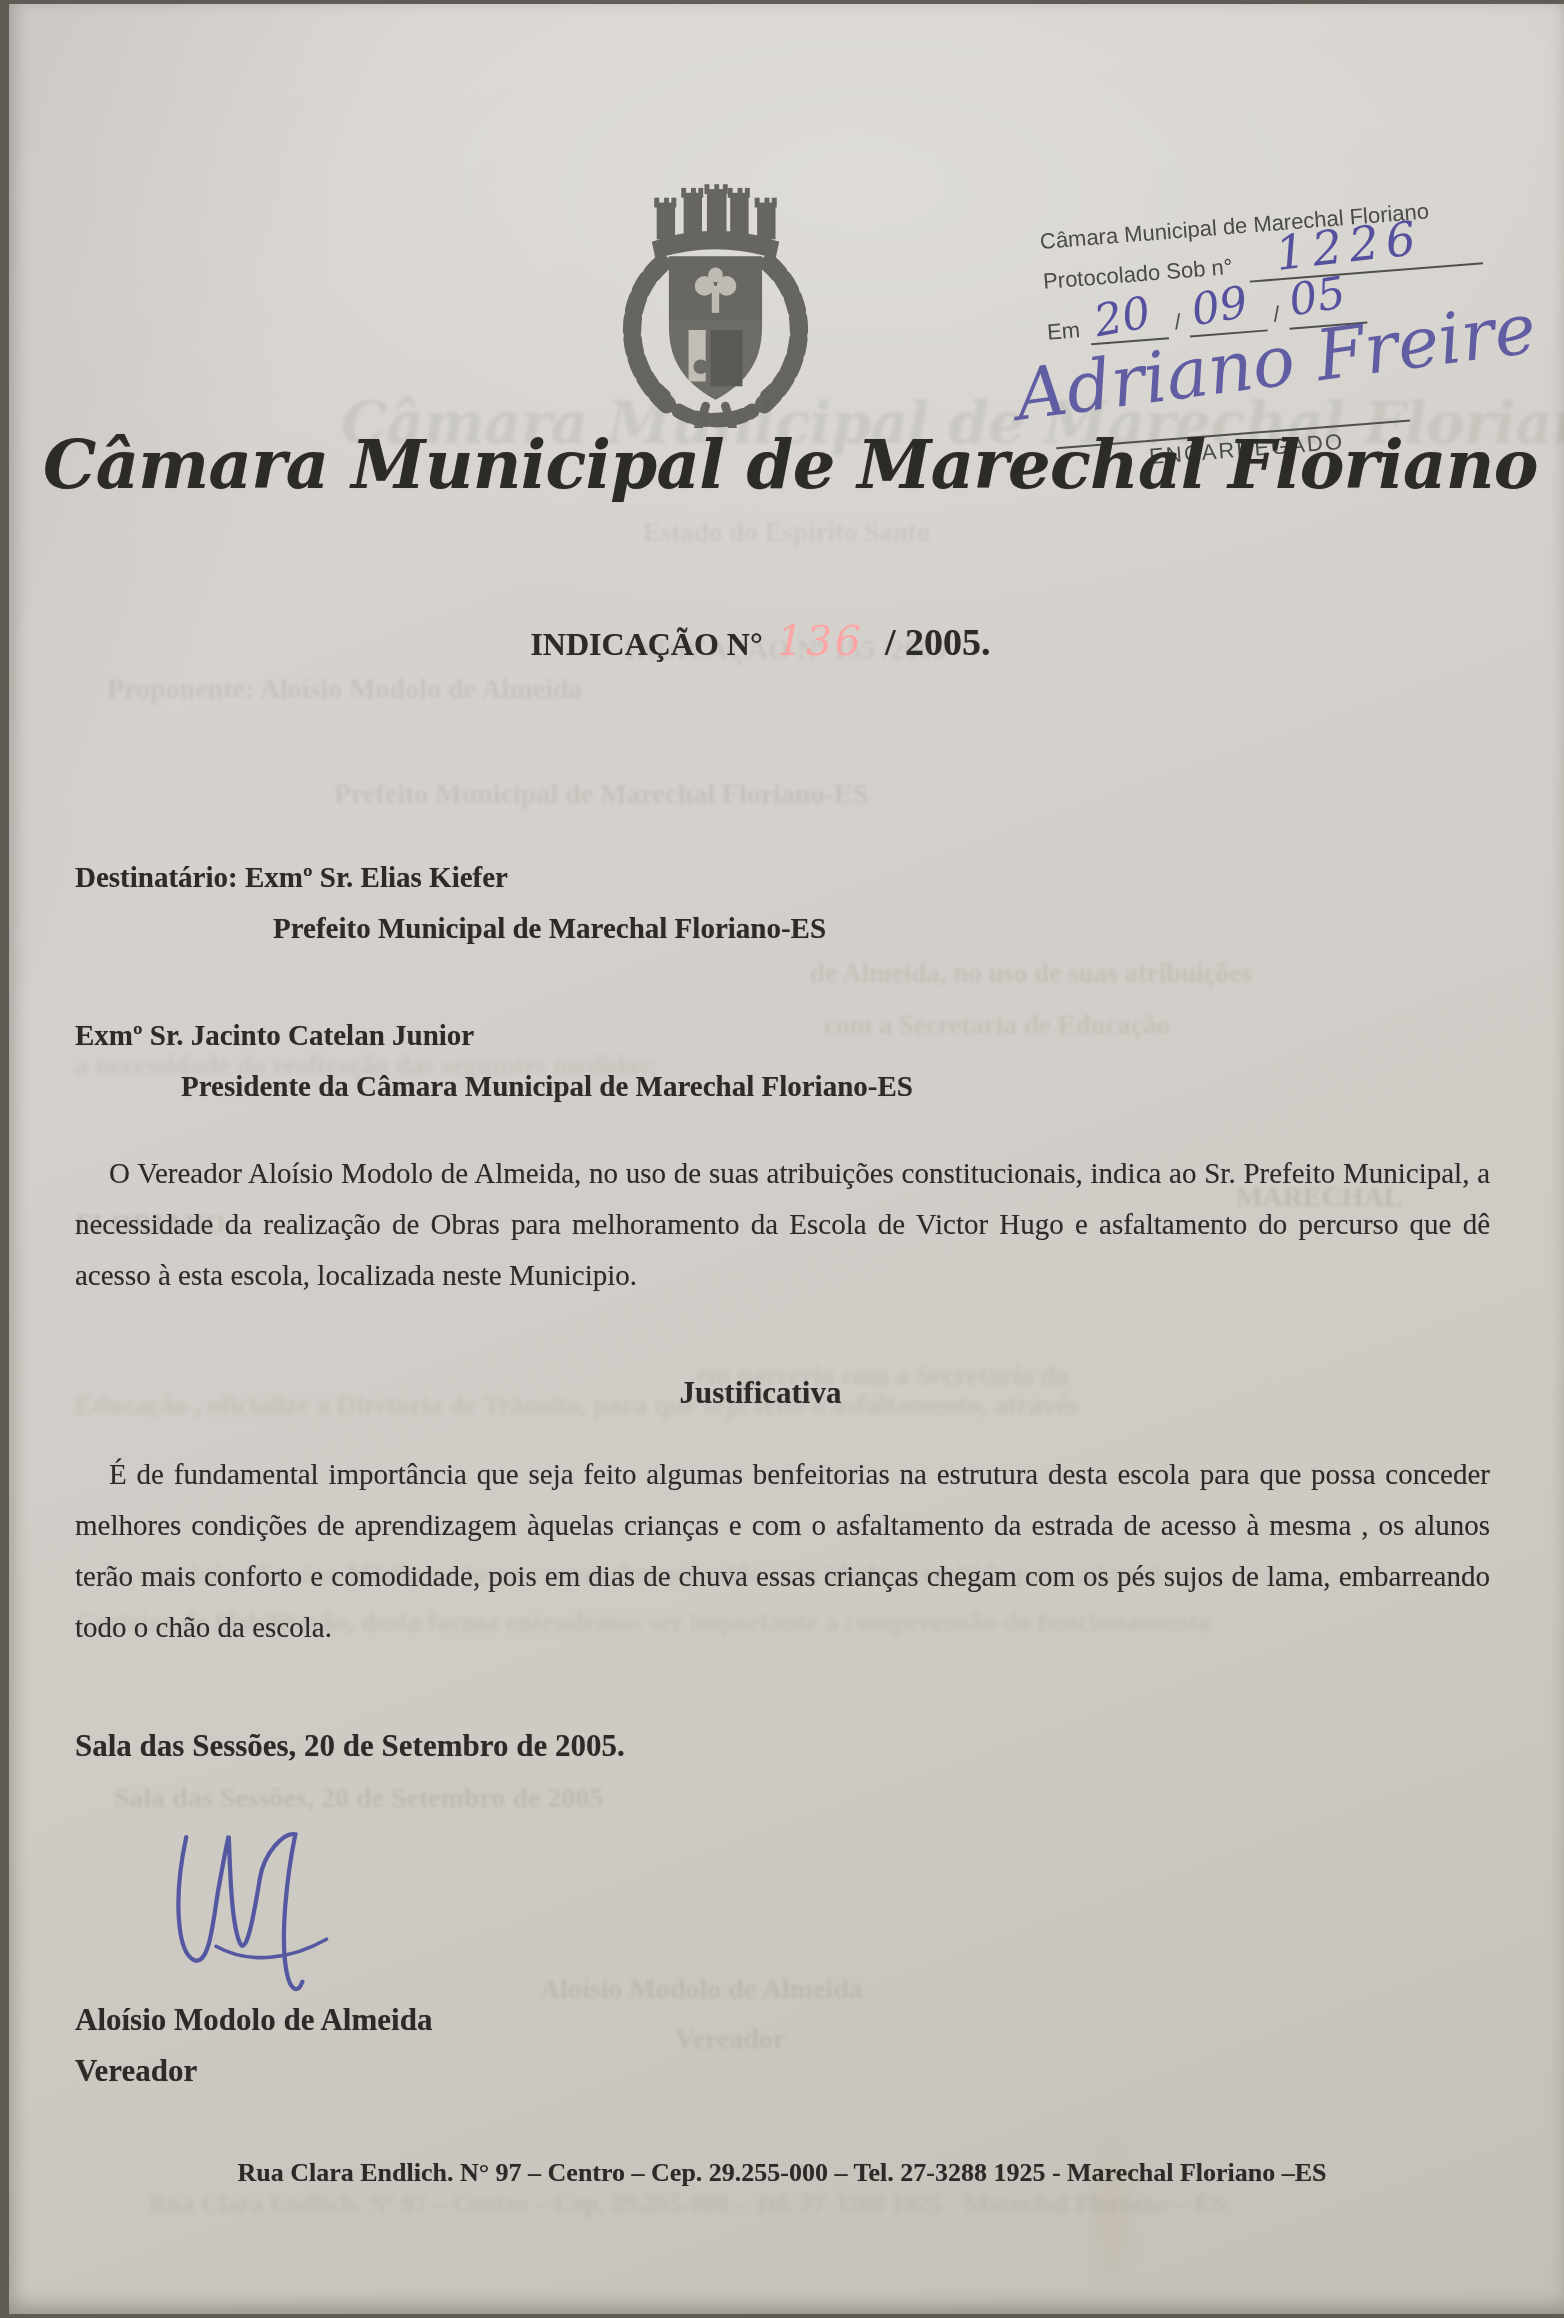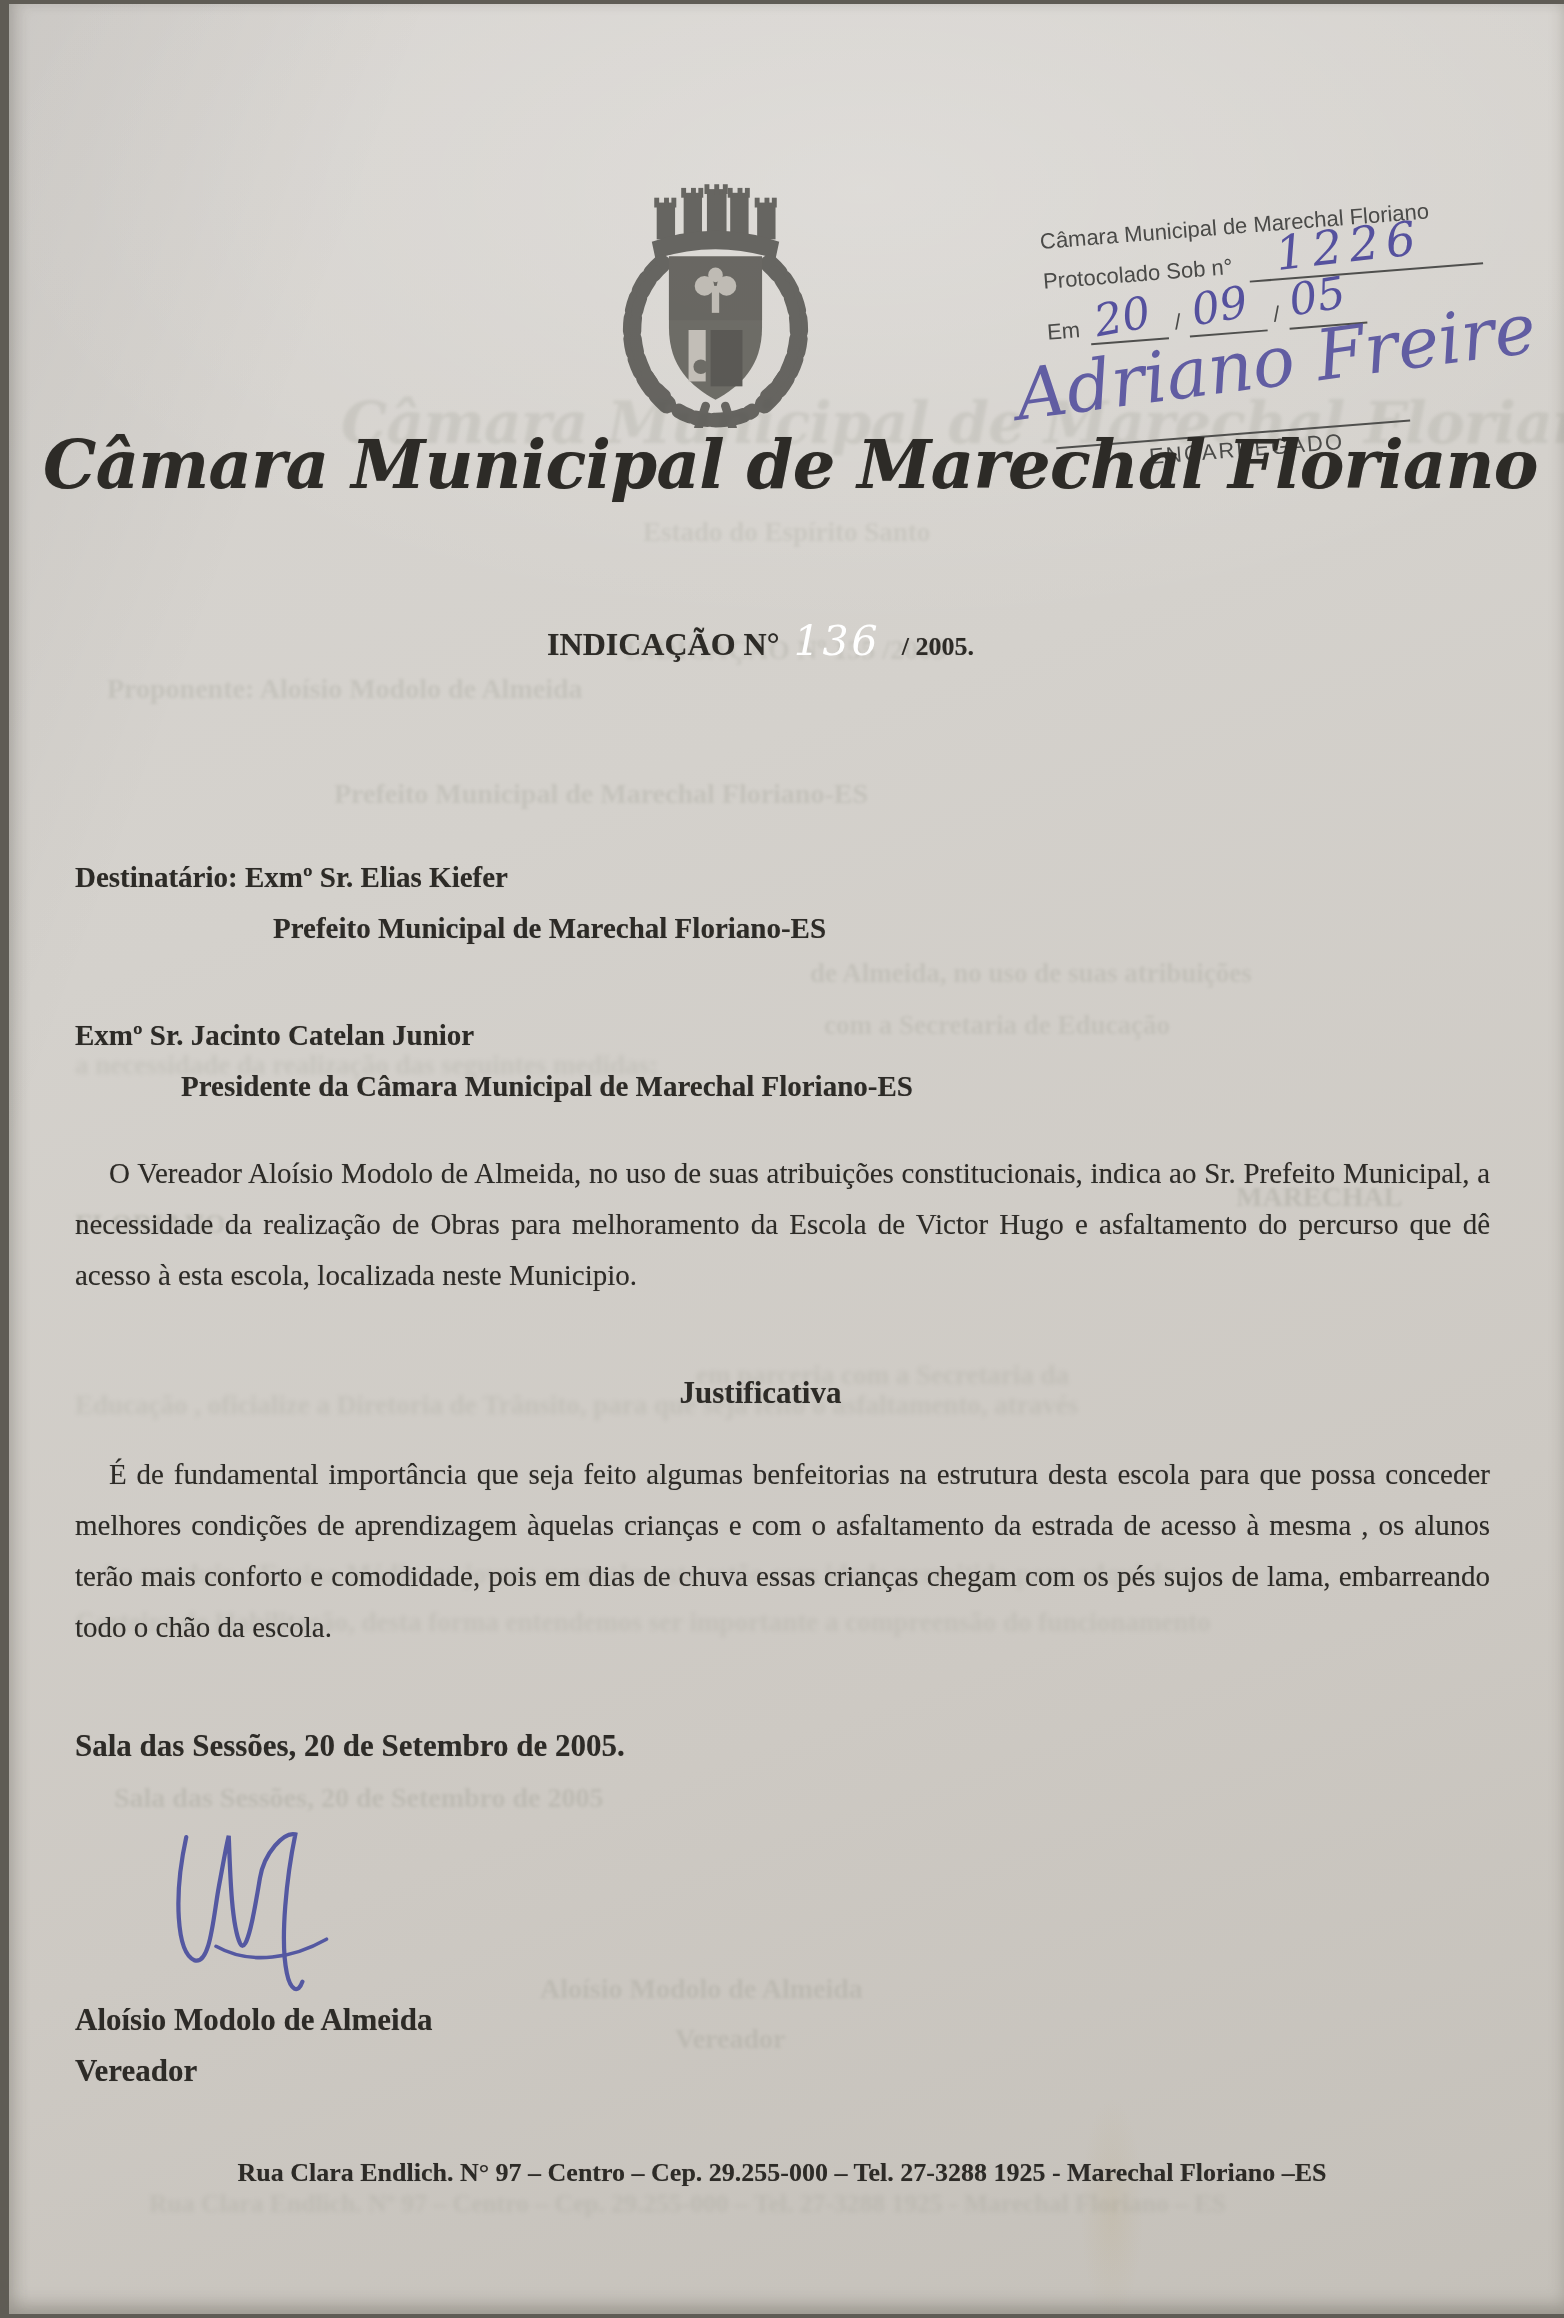--- a/index.html
+++ b/index.html
@@ -33,21 +33,21 @@
   .label{font-size:29px;font-weight:bold;}
   .para{
     font-size:29px;line-height:51px;text-align:justify;text-indent:34px;
     width:1415px;
   }
   .hand{
     font-family:"DejaVu Serif","Liberation Serif",serif;
     font-style:italic;
   }
   .hand-blue{color:#55519e;}
-  .hand-dark{color:#ffffff;}
+  .hand-dark{color:#fca5a5;}
   .ghost{
     position:absolute;color:#6f7363;font-weight:bold;
     filter:blur(1.4px);white-space:nowrap;
   }
   .stamp{
     position:absolute;left:1039px;top:229px;width:483px;height:298px;
     transform:rotate(-4.5deg);transform-origin:left top;
     color:#4a4a48;
   }
   .stamp .line{position:absolute;border-top:2.1px solid #4f4f4d;}
@@ -149,21 +149,21 @@
     <div class="line" style="left:0;top:219px;width:355px;"></div>
     <div class="abs stamp-text" style="left:92px;top:223px;letter-spacing:2.1px;">ENCARREGADO</div>
     <div class="sig-stamp hand hand-blue">Adriano Freire</div>
   </div>
 
   <div class="abs ink script-title" style="left:43px;top:425px;width:1421px;text-align:center;">Câmara Municipal de Marechal Floriano</div>
 
   <div class="abs center" style="left:75px;top:617px;width:1371px;">
     <span class="ink b" style="font-size:32px;">INDICAÇÃO N°</span>
     <span class="hand hand-dark" style="font-size:41px;margin:0 18.5px 0 11.4px;letter-spacing:2.8px;">136</span>
-    <span class="ink b" style="font-size:26px;">/ 2005.</span>
+    <span class="ink b" style="font-size:38px;">/ 2005.</span>
   </div>
 
   <div class="abs ink label" style="left:75px;top:861px;">Destinatário: Exmº Sr. Elias Kiefer</div>
   <div class="abs ink label" style="left:273px;top:912px;">Prefeito Municipal de Marechal Floriano-ES</div>
   <div class="abs ink label" style="left:75px;top:1019px;">Exmº Sr. Jacinto Catelan Junior</div>
   <div class="abs ink label" style="left:181px;top:1070px;">Presidente da Câmara Municipal de Marechal Floriano-ES</div>
 
   <div class="abs ink b center" style="left:75px;top:1375px;width:1371px;font-size:31px;">Justificativa</div>
   <div class="abs ink para" style="left:75px;top:1148px;">O Vereador Aloísio Modolo de Almeida, no uso de suas atribuições constitucionais, indica ao Sr. Prefeito Municipal, a necessidade da realização de Obras para melhoramento da Escola de Victor Hugo e asfaltamento do percurso que dê acesso à esta escola, localizada neste Municipio.</div>
   <div class="abs ink para" style="left:75px;top:1449px;">É de fundamental importância que seja feito algumas benfeitorias na estrutura desta escola para que possa conceder melhores condições de aprendizagem àquelas crianças e com o asfaltamento da estrada de acesso à mesma , os alunos terão mais conforto e comodidade, pois em dias de chuva essas crianças chegam com os pés sujos de lama, embarreando todo o chão da escola.</div>

